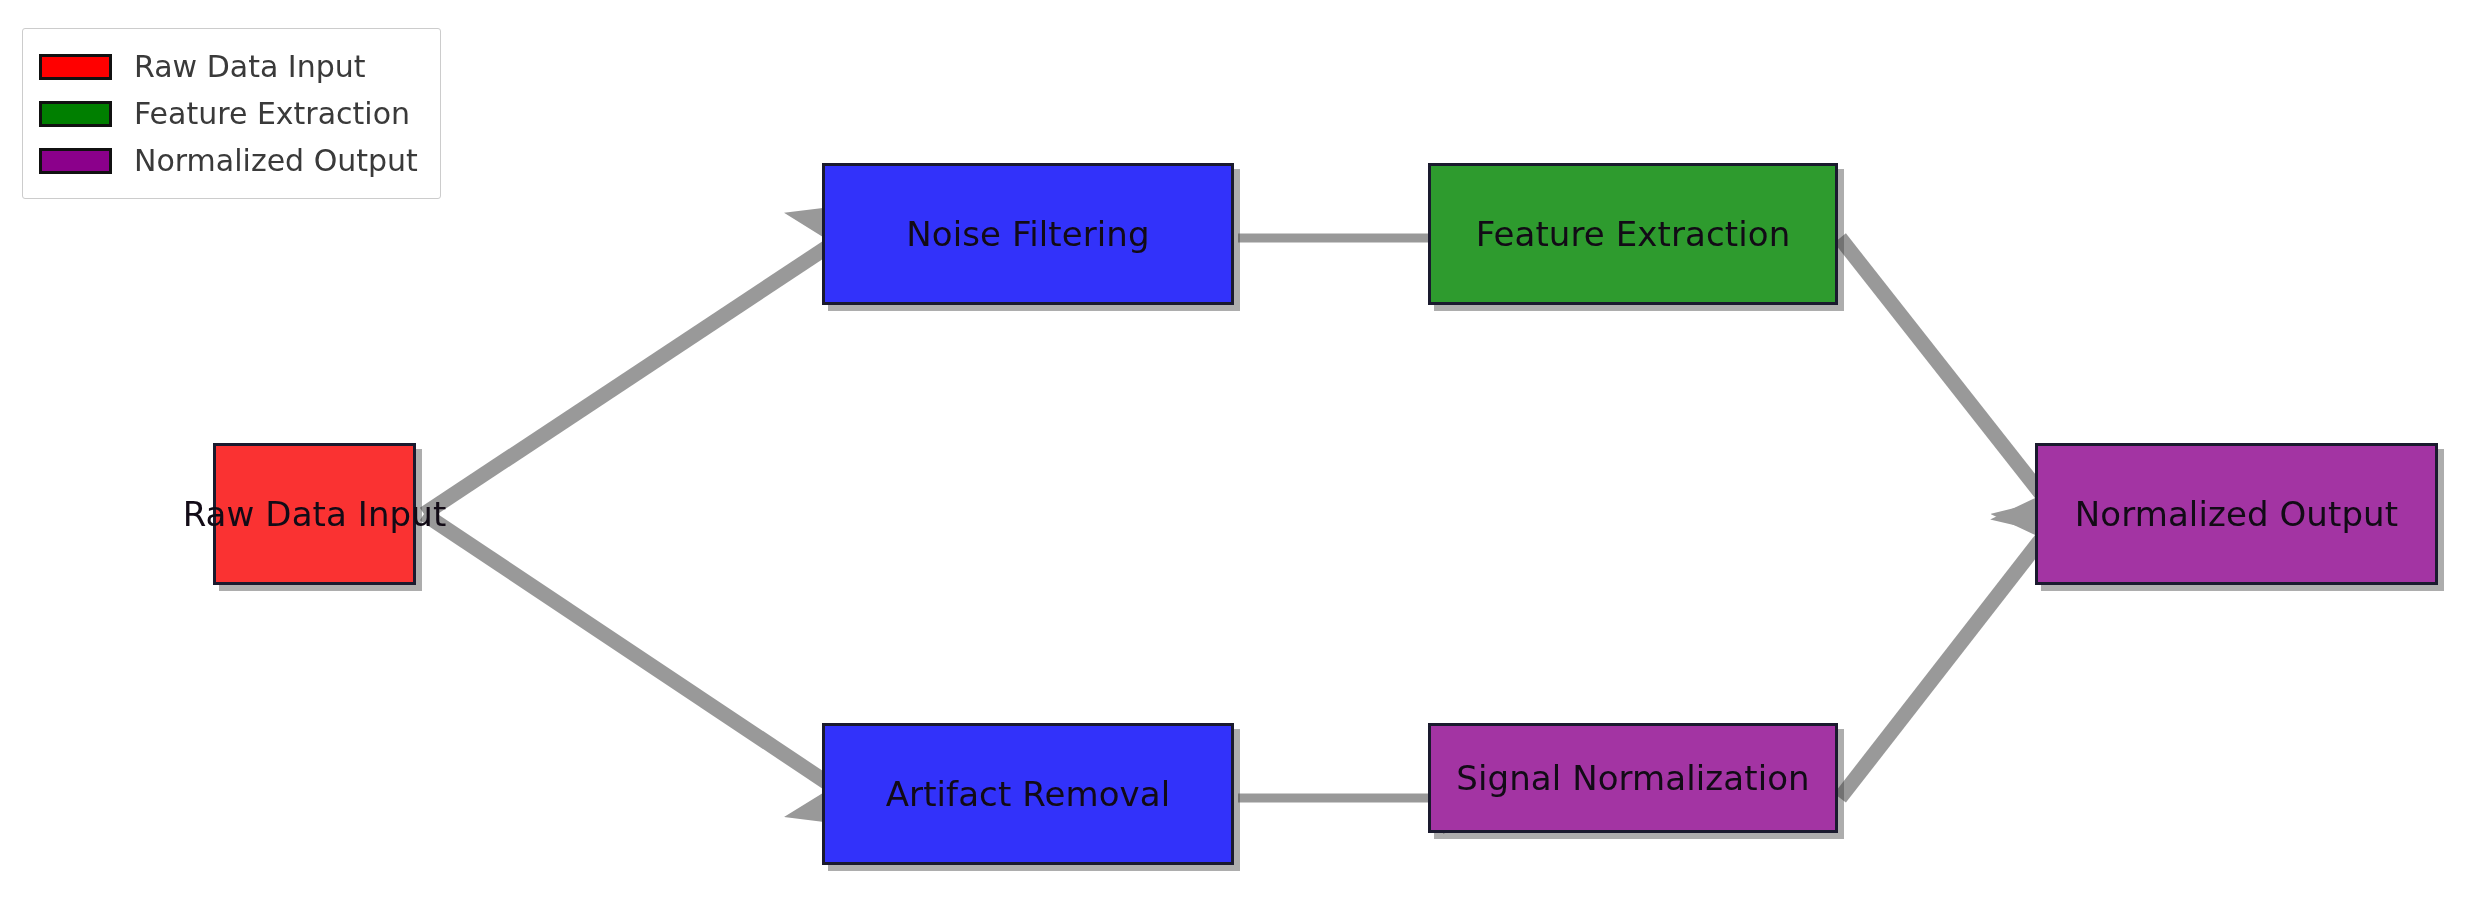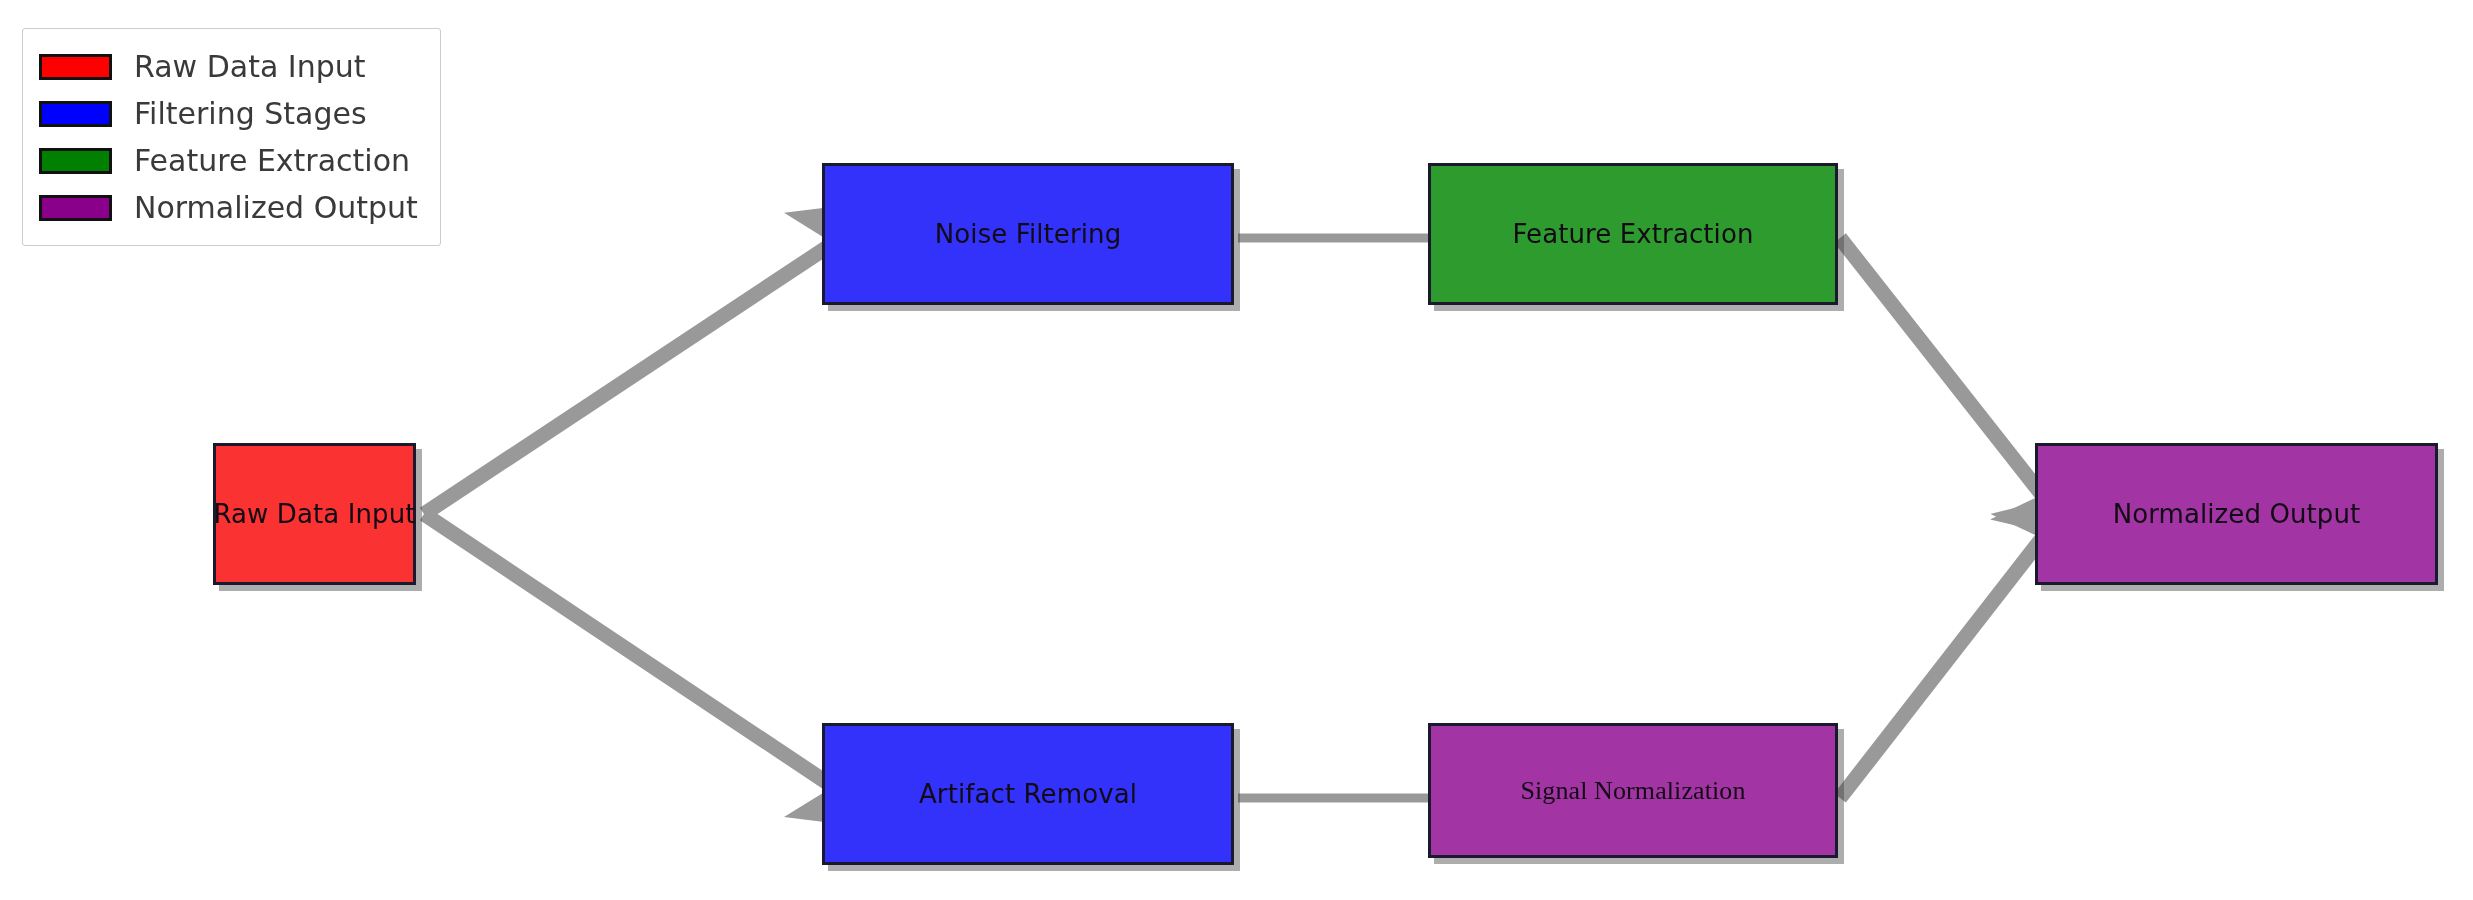--- a/index.html
+++ b/index.html
@@ -30,21 +30,21 @@
     position: absolute;
     box-sizing: border-box;
     border: 3px solid #1a1a2e;
     display: flex;
     align-items: center;
     justify-content: center;
     box-shadow: 6px 6px 0 rgba(60,60,60,0.42);
     z-index: 3;
   }
   .node-label {
-    font-size: 26px;
+    font-size: 34px;
     line-height: 1;
     color: #120b16;
     white-space: nowrap;
     letter-spacing: 0.1px;
   }
   
   #node-raw_input      { left: 213px;  top: 443px; width: 203px; height: 142px; }
   #node-noise_filter   { left: 822px;  top: 163px; width: 412px; height: 142px; }
   #node-feature_extract{ left: 1428px; top: 163px; width: 410px; height: 142px; }
   #node-artifact_removal{left: 822px;  top: 723px; width: 412px; height: 142px; }
@@ -120,39 +120,35 @@
   </div>
 
   <div class="node" id="node-feature_extract" style="background: rgb(46, 155, 46); border-color: rgb(26, 26, 46); left: 1428px; top: 163px; width: 410px; height: 142px;">
     <span class="node-label" style="color: rgb(18, 11, 22);">Feature Extraction</span>
   </div>
 
   <div class="node" id="node-artifact_removal" style="background: rgb(50, 50, 250); border-color: rgb(26, 26, 46); left: 822px; top: 723px; width: 412px; height: 142px;">
     <span class="node-label" style="color: rgb(18, 11, 22); text-align: right;">Artifact Removal</span>
   </div>
 
-  <div class="node" id="node-signal_norm" style="background: rgb(163, 52, 163); border-color: rgb(26, 26, 46); left: 1428px; top: 723px; width: 410px; height: 135px; font-family: Liberation Serif, serif;">
+  <div class="node" id="node-signal_norm" style="background: rgb(163, 52, 163); border-color: rgb(26, 26, 46); left: 1428px; top: 723px; width: 410px; height: 110px;">
     <span class="node-label" style="color: rgb(18, 11, 22);">Signal Normalization</span>
   </div>
 
   <div class="node" id="node-output" style="background: rgb(163, 52, 163); border-color: rgb(26, 26, 46); left: 2035px; top: 443px; width: 403px; height: 142px;">
     <span class="node-label" style="color: rgb(18, 11, 22);">Normalized Output</span>
   </div>
 
   <div id="legend">
 
     <div class="legend-row">
       <span class="legend-swatch bordered" style="background: rgb(255, 0, 0);"></span>
       <span class="legend-text">Raw Data Input</span>
     </div>
 
-    <div class="legend-row">
-      <span class="legend-swatch bordered" style="background: rgb(0, 0, 255);"></span>
-      <span class="legend-text">Filtering Stages</span>
-    </div>
 
     <div class="legend-row">
       <span class="legend-swatch bordered" style="background: rgb(0, 127, 0);"></span>
       <span class="legend-text">Feature Extraction</span>
     </div>
 
     <div class="legend-row">
       <span class="legend-swatch bordered" style="background: rgb(139, 0, 139);"></span>
       <span class="legend-text">Normalized Output</span>
     </div>

